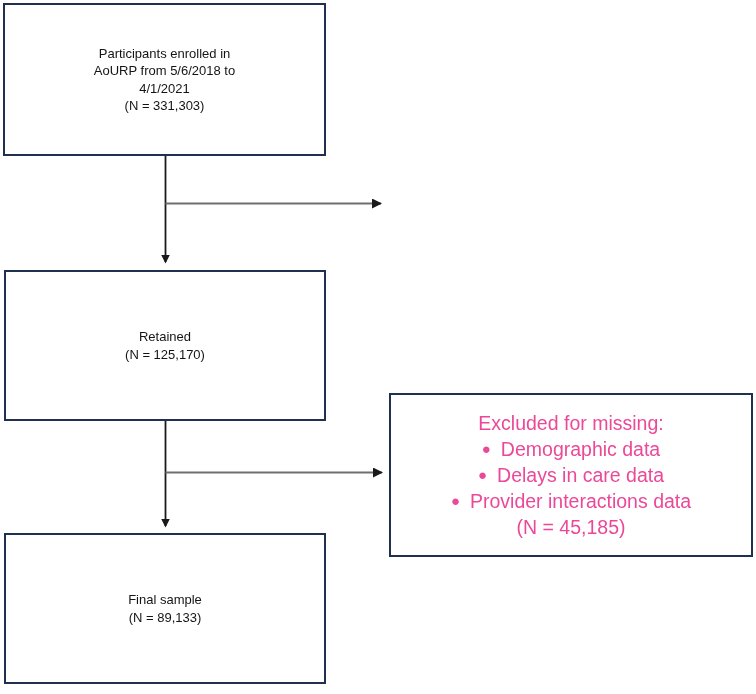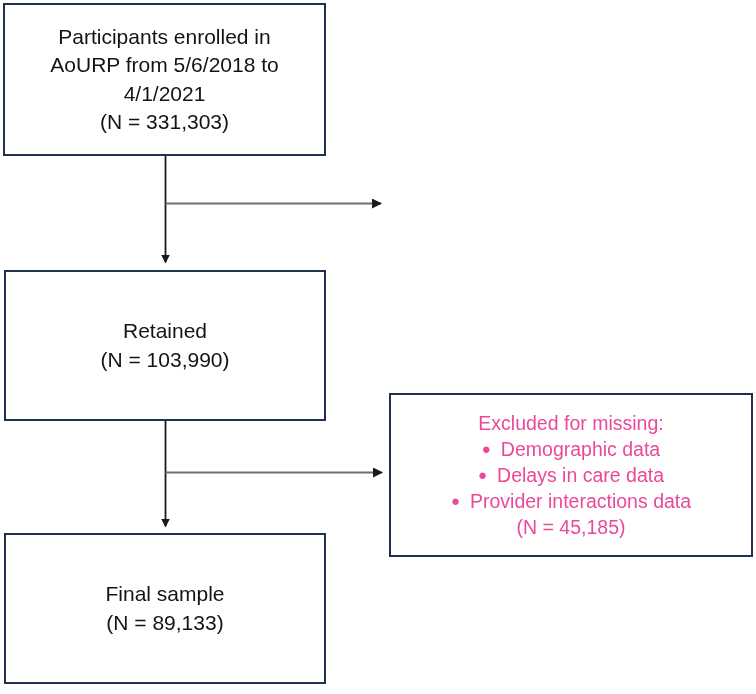--- a/index.html
+++ b/index.html
@@ -27,21 +27,21 @@
     background: #ffffff;
     border: 2px solid #1f3050;
     display: flex;
     align-items: center;
     justify-content: center;
     z-index: 2;
   }
 
   .node-text {
     text-align: center;
-    font-size: 21px;
+    font-size: 13px;
     line-height: 1.34;
     color: #141414;
     padding: 0 8px;
     white-space: pre-line;
   }
 
   
   #node-enrolled   { left: 3px;   top: 3px;   width: 323px; height: 153px; }
   #node-excluded-1 { left: 388px; top: 127px; width: 365px; height: 152px; }
   #node-retained   { left: 4px;   top: 270px; width: 322px; height: 151px; }
@@ -107,21 +107,21 @@
   <div class="node" id="node-enrolled">
     <div class="node-text">Participants enrolled in
 AoURP from 5/6/2018 to
 4/1/2021
 (N = 331,303)</div>
   </div>
 
 
   <div class="node" id="node-retained">
     <div class="node-text">Retained
-(N = 103,990)</div>
+(N = 125,170)</div>
   </div>
 
   <div class="node" id="node-excluded-2">
     <div class="bullet-block">
       <span class="bullet-heading">Excluded for missing:</span>
       <span class="bullet-row">
         <span class="bullet-dot">●</span><span>Demographic data</span>
       </span>
       <span class="bullet-row">
         <span class="bullet-dot">●</span><span>Delays in care data</span>

